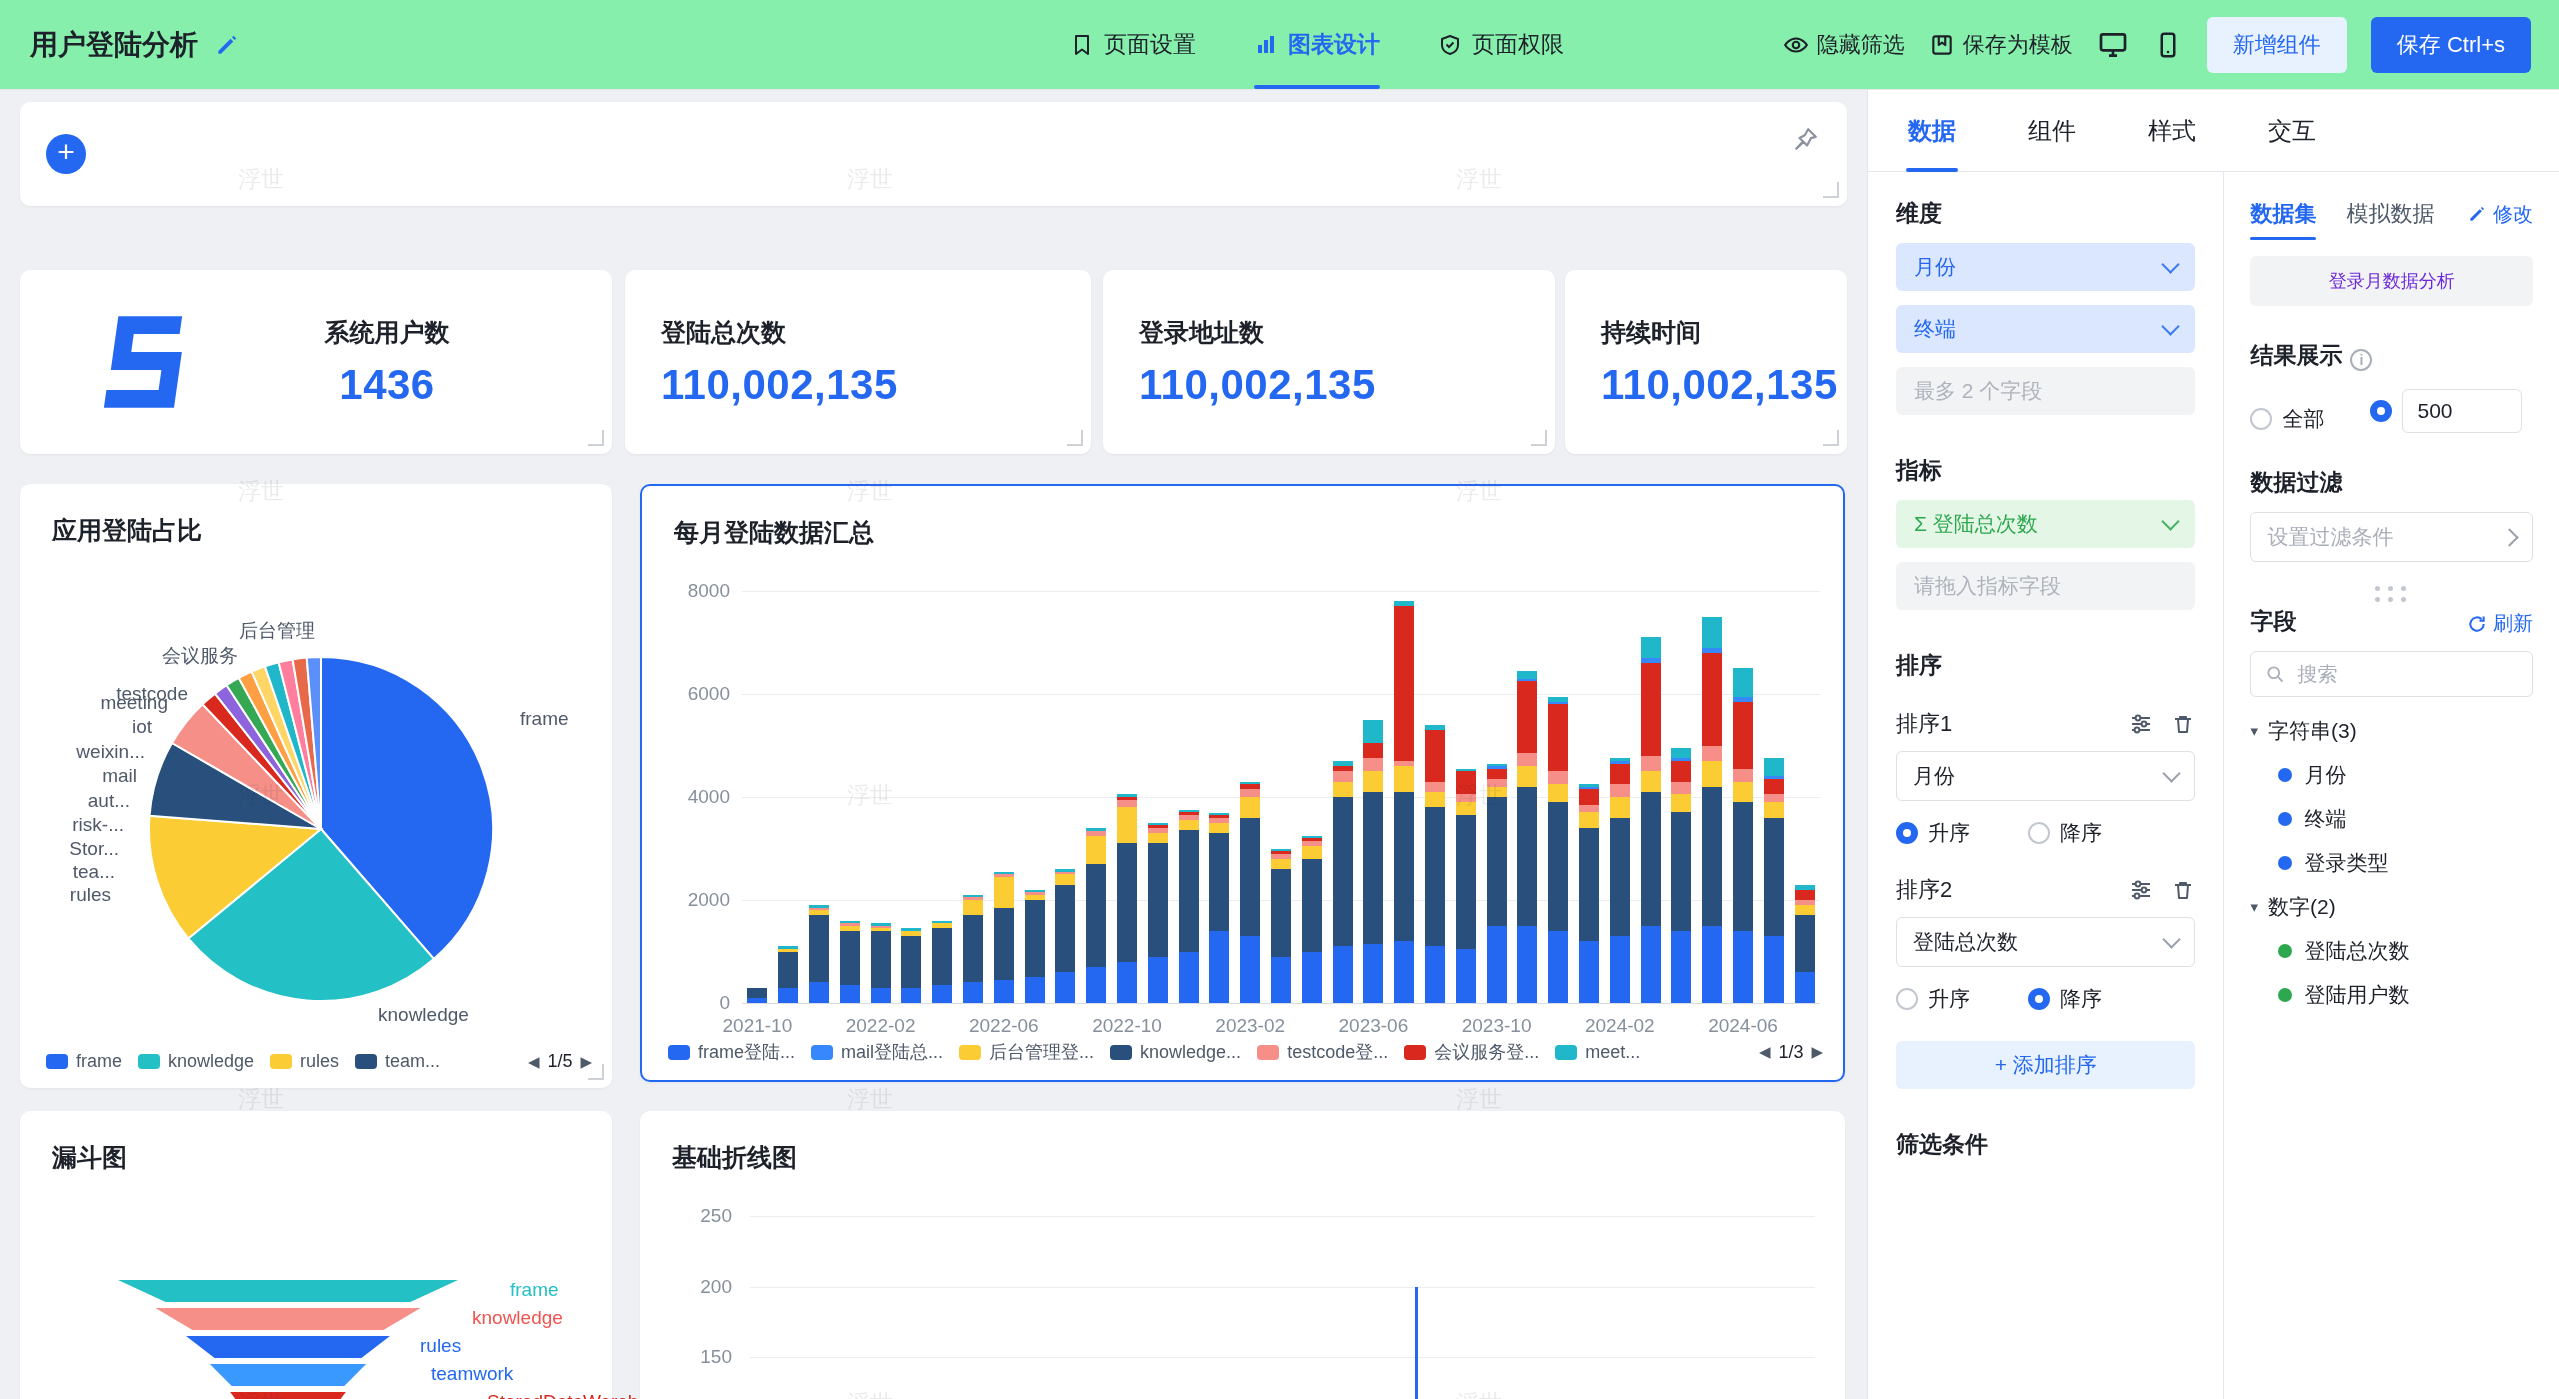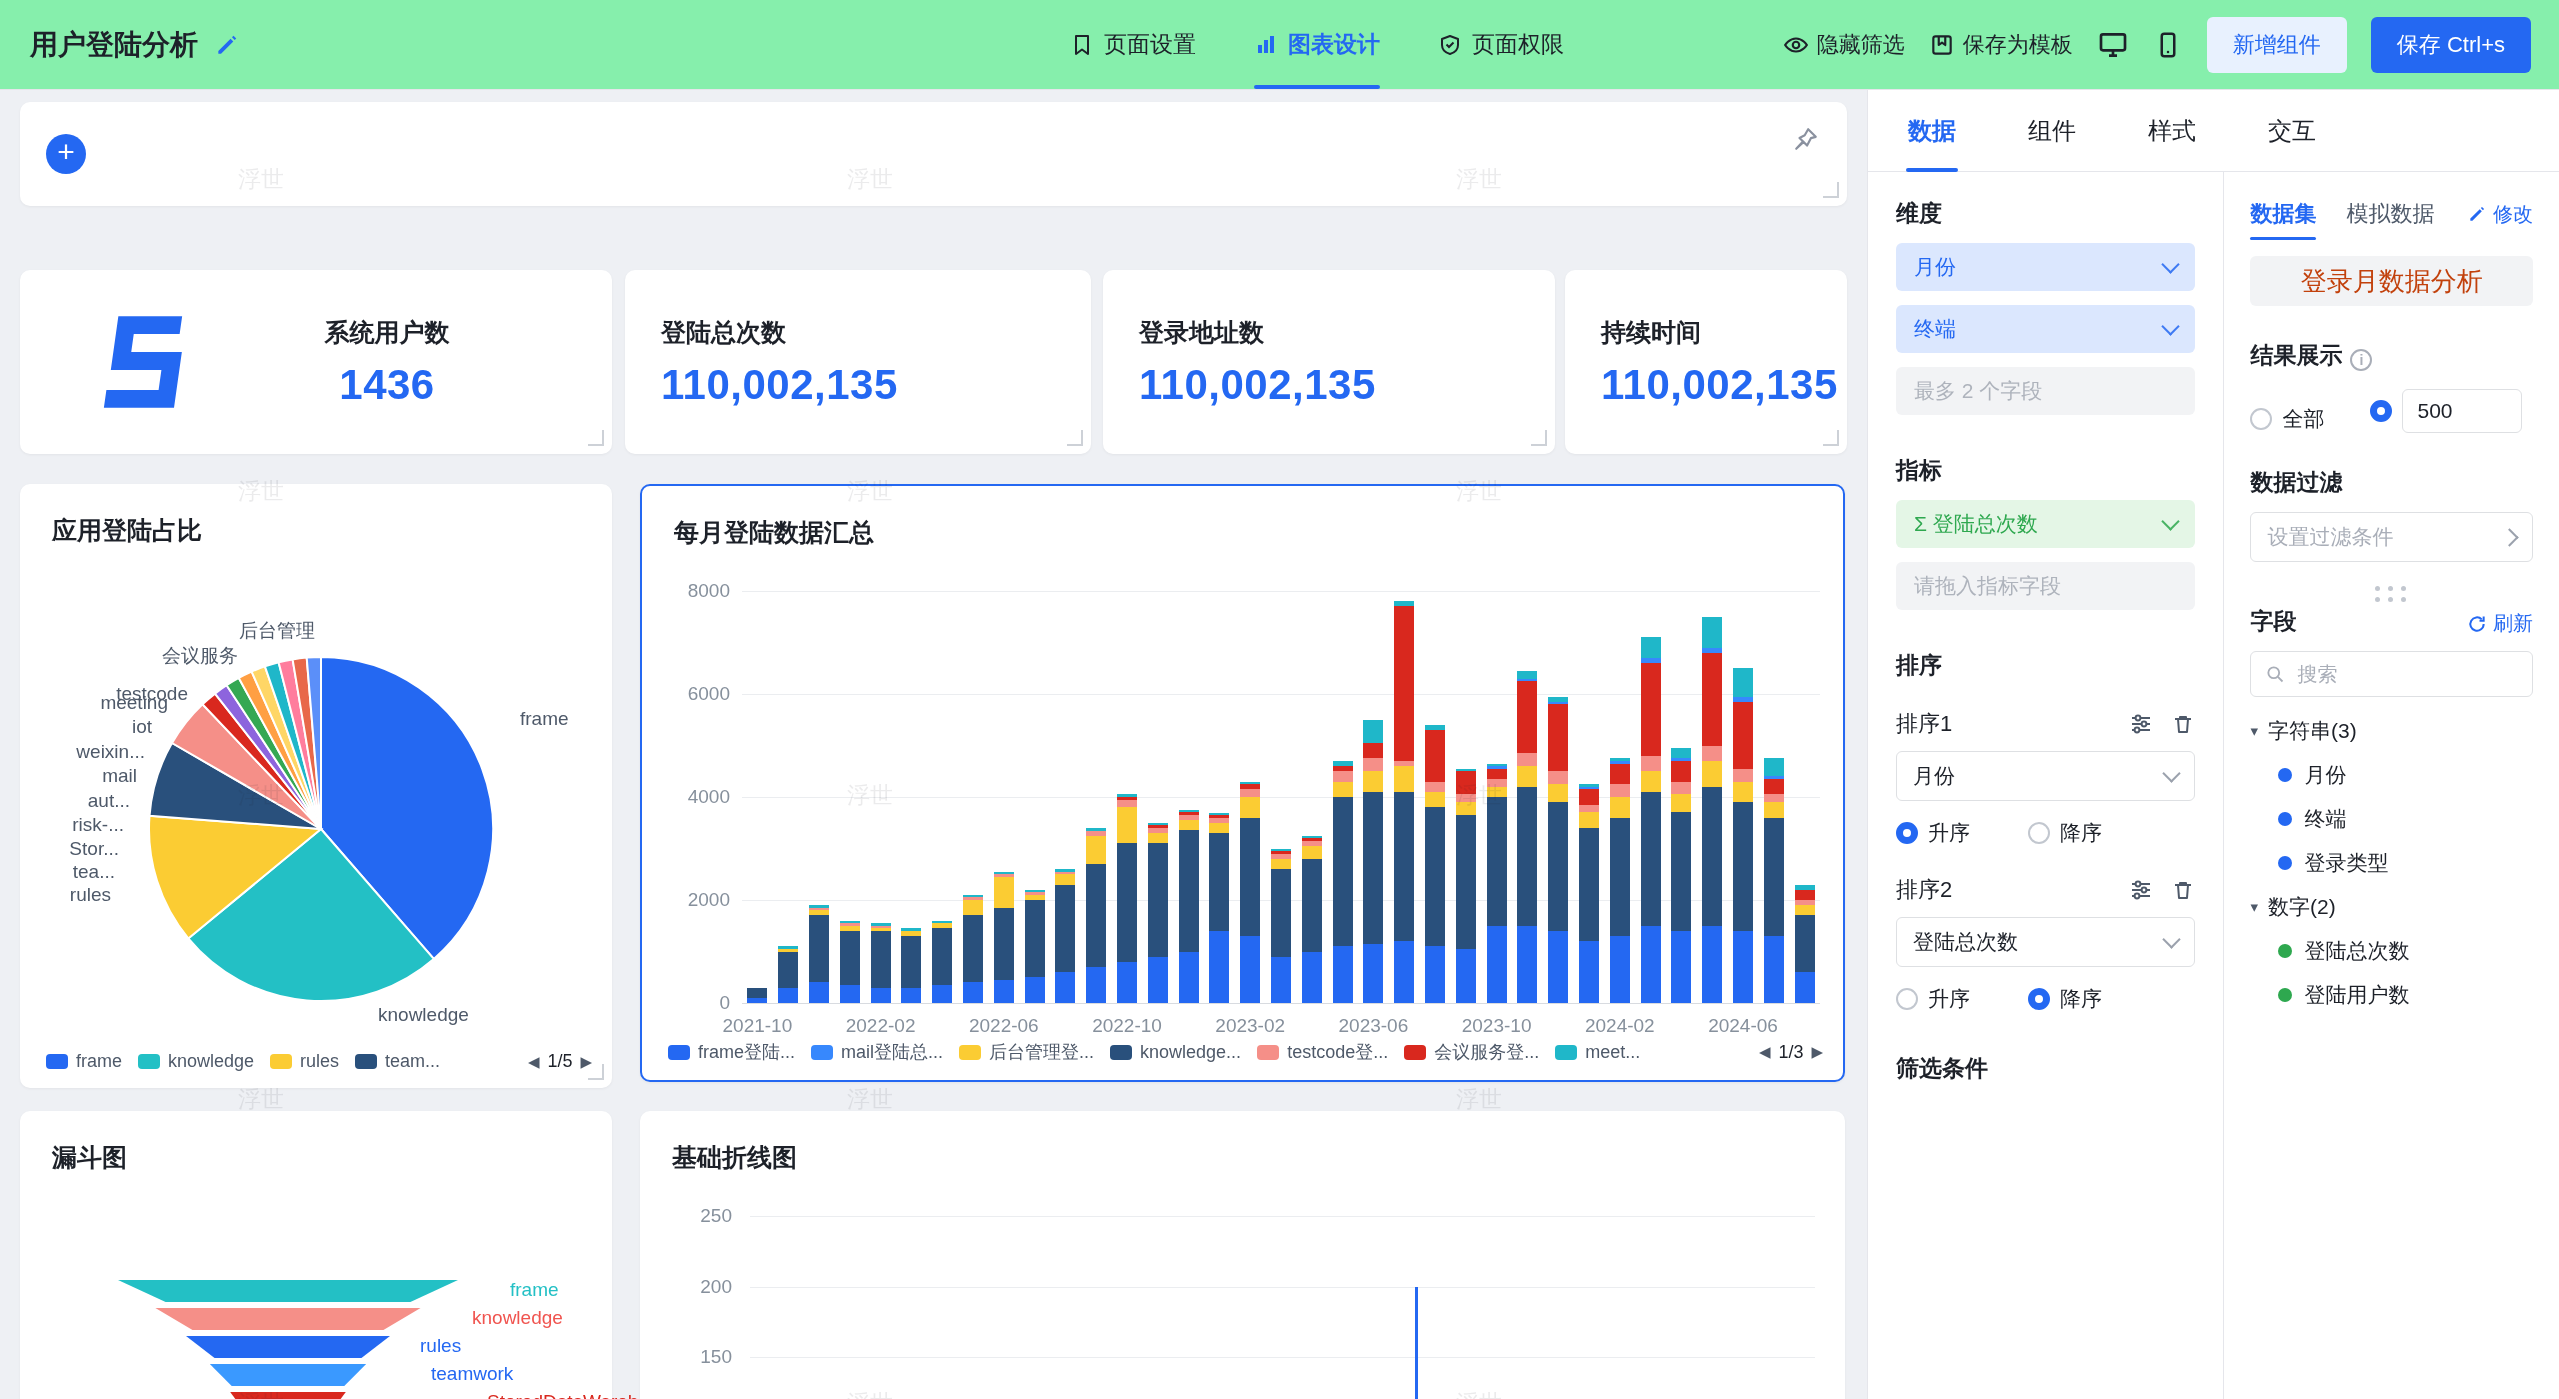--- a/index.html
+++ b/index.html
@@ -91,21 +91,21 @@
   .btn-light{height:48px;border-radius:6px;background:#e8f1fe;color:#2468f2;display:flex;align-items:center;
              justify-content:center;font-size:21px;margin-top:28px;cursor:pointer}
   .btn-gray{height:48px;border-radius:6px;background:#f2f3f5;color:#1d2129;display:flex;align-items:center;
             justify-content:center;font-size:21px;margin-top:14px;cursor:pointer}
   .ds-tabs{display:flex;align-items:center;gap:30px;height:52px}
   .ds-tab{font-size:22px;color:#4e5969;position:relative;height:100%;display:flex;align-items:center;cursor:pointer}
   .ds-tab.active{color:#2468f2;font-weight:700}
   .ds-tab.active::after{content:"";position:absolute;left:0;right:0;bottom:0;height:3px;background:#2468f2;border-radius:2px}
   .edit-link{margin-left:auto;color:#2468f2;font-size:20px;display:flex;align-items:center;gap:6px;cursor:pointer}
   .ds-name{height:50px;background:#f2f3f5;border-radius:6px;display:flex;align-items:center;justify-content:center;
-           font-size:26px;color:#c2410c;margin-top:16px;cursor:pointer}
+           font-size:18px;color:#6d28d9;margin-top:16px;cursor:pointer}
   .row{display:flex;align-items:flex-end}
   .info-i{width:22px;height:22px;border:2px solid #a9aeb8;border-radius:50%;color:#a9aeb8;font-size:14px;font-weight:700;
           display:flex;align-items:center;justify-content:center;margin-left:8px;box-sizing:border-box}
   .num-input{width:120px;height:44px;border:1px solid #dee0e3;border-radius:6px;padding:0 14px;font-size:21px;
              color:#1d2129;box-sizing:border-box;outline:none}
   .filter-field{height:48px;border:1px solid #dee0e3;border-radius:6px;display:flex;align-items:center;
                 justify-content:space-between;padding:0 16px;color:#a9aeb8;font-size:21px;margin-top:14px;cursor:pointer}
   .drag-dots{display:grid;grid-template-columns:repeat(3,7px);gap:6px;justify-content:center;margin:24px auto 4px;width:40px}
   .drag-dots i{width:5px;height:5px;border-radius:50%;background:#c2c7cf}
   .refresh-link{margin-left:auto;color:#2468f2;font-size:20px;display:flex;align-items:center;gap:6px;cursor:pointer}
@@ -771,20 +771,21 @@
         <span class="radio-opt">
             <span class="radio"></span>
             <span>升序</span>
           </span>
         <span class="radio-opt">
             <span class="radio sel"></span>
             <span>降序</span>
           </span>
       </div>
 
+      <div class="btn-light">+ 添加排序</div>
 
       <div class="sec-label mt40">筛选条件</div>
     </div>
 
     <div class="col2">
       <div class="ds-tabs">
         <div class="ds-tab active">数据集</div>
         <div class="ds-tab">模拟数据</div>
         <div class="edit-link">
           <span>

